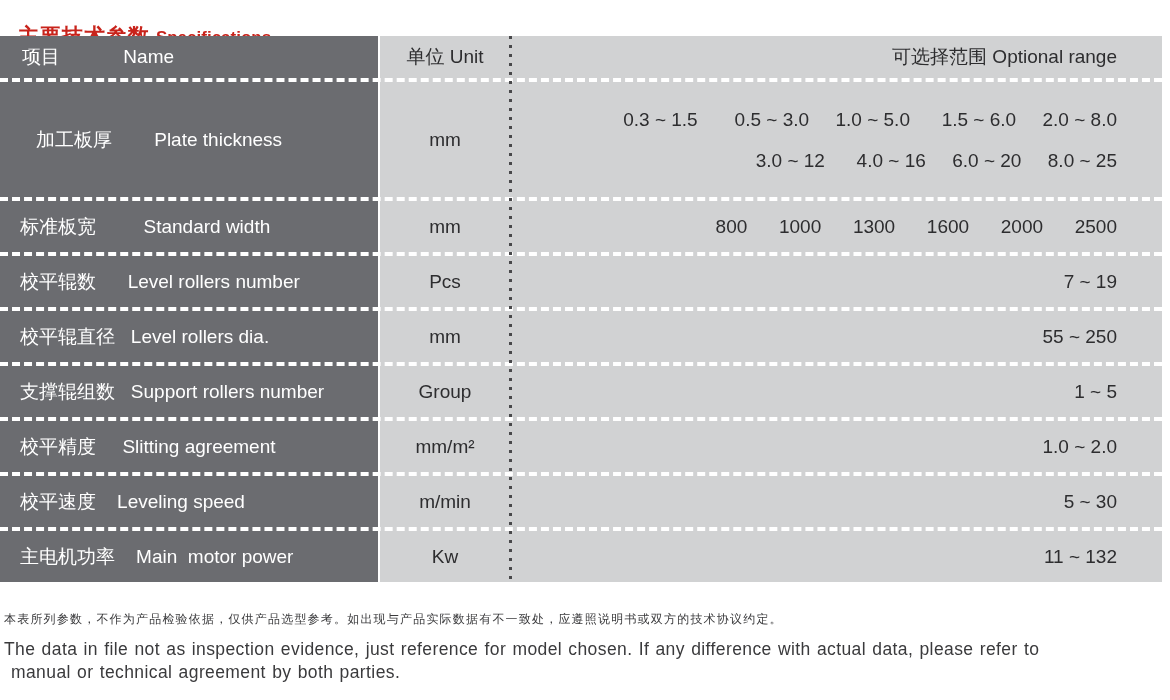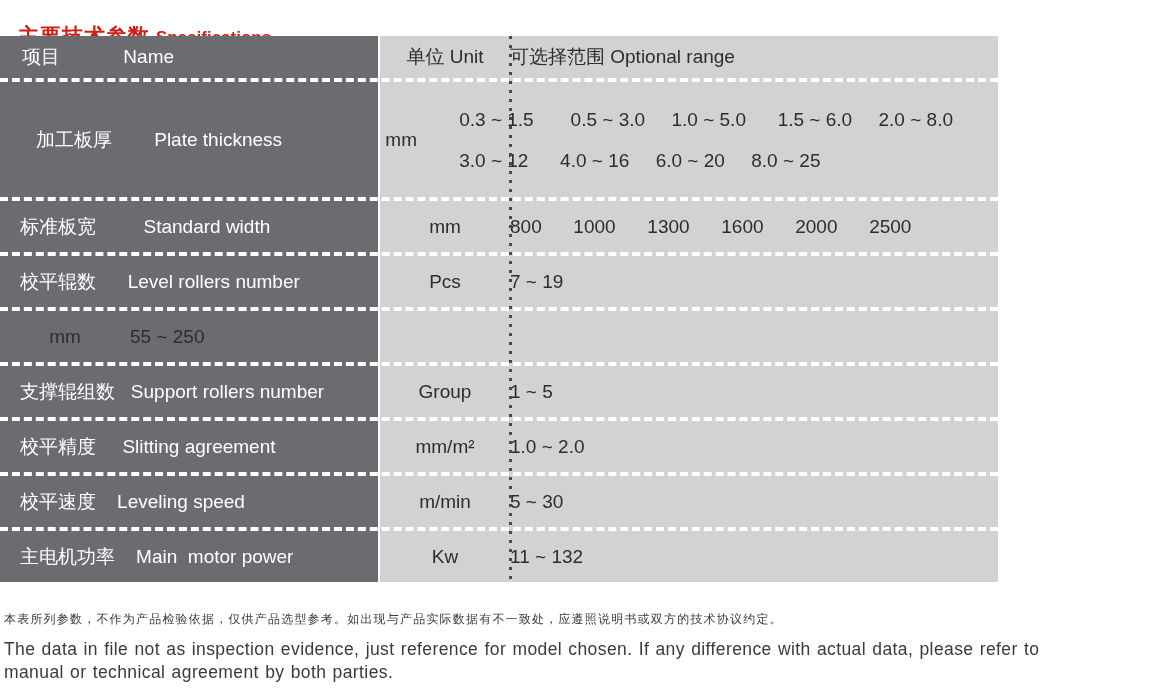--- a/index.html
+++ b/index.html
@@ -22,21 +22,21 @@
   .title-cn {
     font-size: 21px; font-weight: bold; color: var(--accent);
     letter-spacing: 1px;
   }
   .title-en {
     font-size: 17px; font-weight: bold; color: var(--accent);
     margin-left: 6px;
   }
   .spec-table {
     position: absolute; left: 0; top: 36px;
-    width: 998px; height: 547px;
+    width: 1162px; height: 547px;
   }
   .row {
     position: relative;
     display: flex;
     box-sizing: border-box;
     background: linear-gradient(90deg,
       var(--dark) 0 378px,
       #ffffff 378px 380px,
       var(--light) 380px 100%);
   }
@@ -55,21 +55,21 @@
   .row.r1 .cell-name { padding-left: 36px; }
   .cell-unit {
     width: 130px; box-sizing: border-box;
     display: flex; align-items: center; justify-content: center;
     color: var(--ink); font-size: 19px;
     white-space: pre;
   }
   .cell-range {
     flex: 1; box-sizing: border-box;
     display: flex; flex-direction: column;
-    align-items: flex-start; justify-content: center;
+    align-items: flex-end; justify-content: center;
     padding-right: 45px;
     color: var(--ink); font-size: 19px;
     white-space: pre;
   }
   .row.header .cell-unit, .row.header .cell-range { font-size: 19px; }
   .range-line { line-height: 41px; }
   .vline {
     position: absolute; left: 509px; top: 0; bottom: 0; width: 3px;
     background: repeating-linear-gradient(180deg,
       #48484a 0 3px, transparent 3px 9px);
@@ -77,21 +77,21 @@
   }
   .footer {
     position: absolute; left: 4px; top: 606px; width: 1162px;
     color: #3a3a3c;
   }
   .footer-cn {
     font-size: 12px; letter-spacing: 1.2px; line-height: 27px;
     white-space: pre;
   }
   .footer-en { margin-top: 5px; font-size: 17.5px; letter-spacing: 0.4px; word-spacing: 1px; line-height: 23px; }
-  .footer-en .l2 { }
+  .footer-en .l2 { margin-left: 7px; }
 </style>
 </head>
 <body>
 
 <div class="page-title">
   <span class="title-cn">主要技术参数</span><span class="title-en">Specifications</span>
 </div>
 
 <div class="spec-table">
 
@@ -138,20 +138,23 @@
     </div>
     <div class="cell-unit">
       <span>Pcs</span>
     </div>
     <div class="cell-range">
       <div class="range-line">7 ~ 19</div>
     </div>
   </div>
 
   <div class="row std dash">
+    <div class="cell-name">
+      <span>校平辊直径   Level rollers dia.</span>
+    </div>
     <div class="cell-unit">
       <span>mm</span>
     </div>
     <div class="cell-range">
       <div class="range-line">55 ~ 250</div>
     </div>
   </div>
 
   <div class="row std dash">
     <div class="cell-name">

